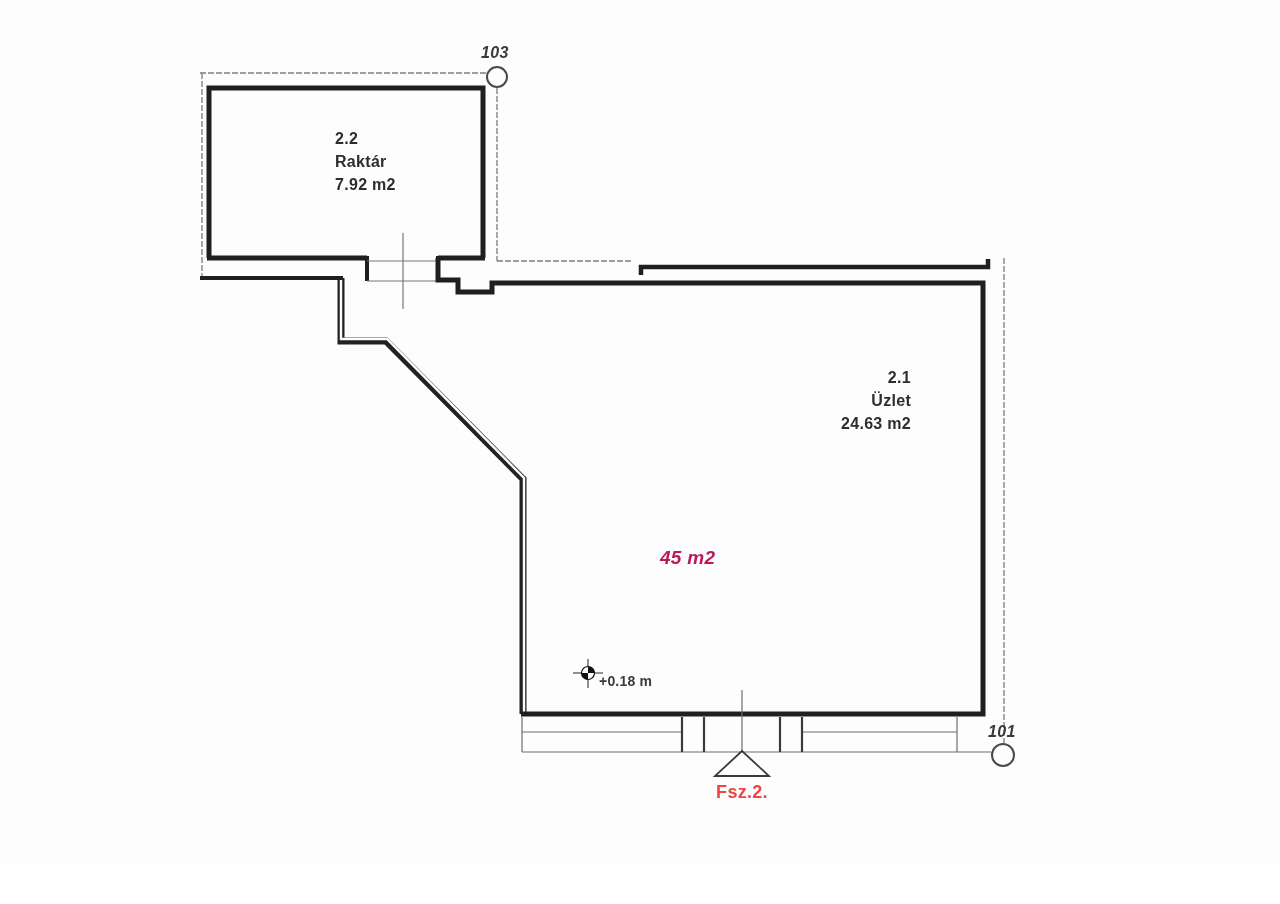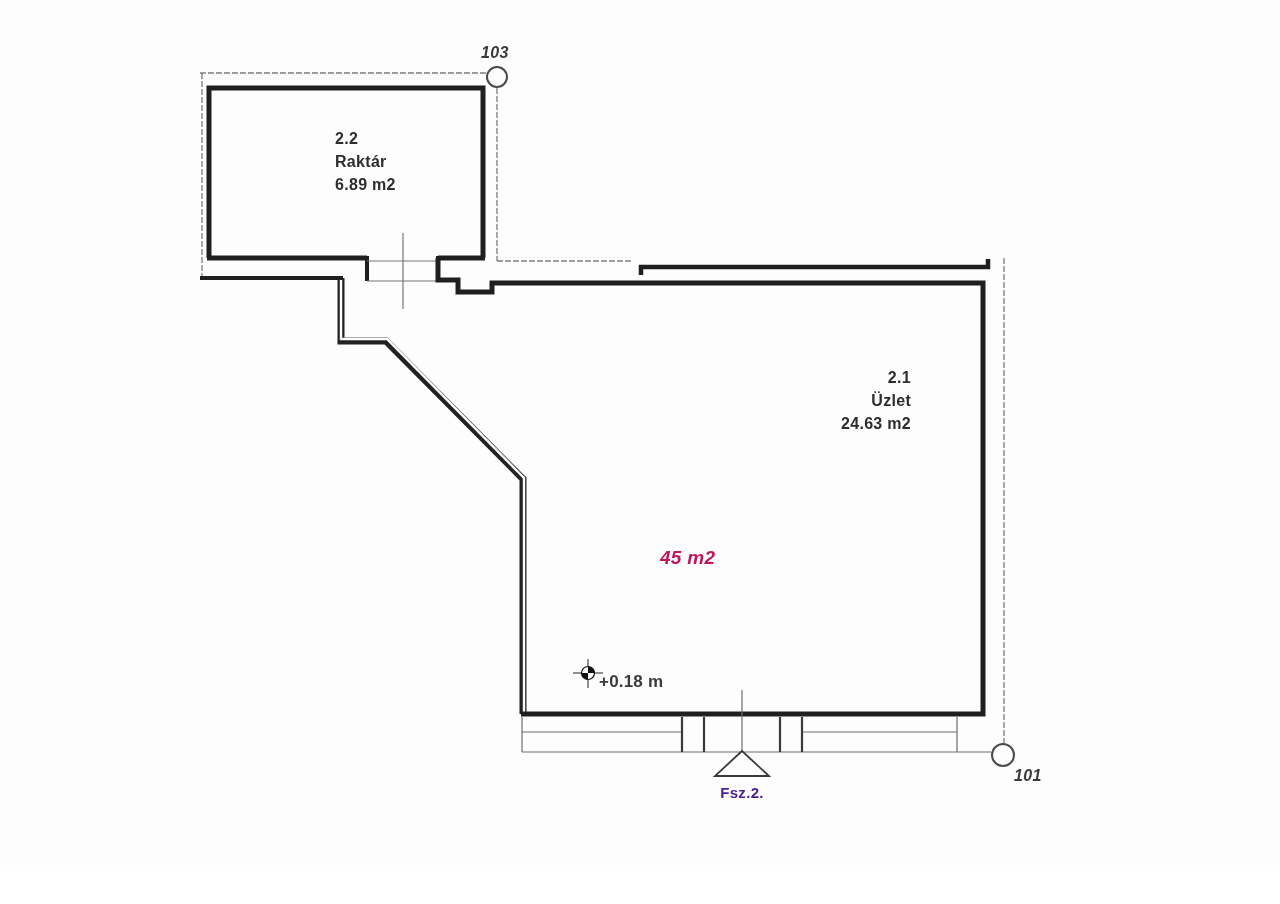--- a/index.html
+++ b/index.html
@@ -26,29 +26,29 @@
     font-weight:700;
     color:#3a3a3a;
   }
   .area-big{
     font-style:italic;
     font-size:19px;
     font-weight:600;
     color:#be185d;
   }
   .bench-label{
-    font-size:17px;
+    font-size:14px;
     font-weight:600;
     color:#3a3a3a;
     letter-spacing:.2px;
   }
   .entrance-label{
-    font-size:15px;
+    font-size:18px;
     font-weight:700;
-    color:#4c1d95;
+    color:#ef4444;
     transform:translateX(-50%);
   }
 </style>
 </head>
 <body>
 
 <div id="stage">
 
   <svg id="plan-svg" width="1280" height="904" viewBox="0 0 1280 904">
 
@@ -116,26 +116,26 @@
       <line x1="588" y1="659" x2="588" y2="688" stroke="#222" stroke-width="1"></line>
       <line x1="573" y1="673" x2="603" y2="673" stroke="#222" stroke-width="1"></line>
       <circle cx="588" cy="673" r="6.5" fill="#fdfdfd" stroke="#111" stroke-width="1.2"></circle>
       <path d="M588,673 L588,666.5 A6.5,6.5 0 0 1 594.5,673 Z" fill="#111"></path>
       <path d="M588,673 L588,679.5 A6.5,6.5 0 0 1 581.5,673 Z" fill="#111"></path>
     </g>
   </svg>
 
   <div class="label marker-label" style="left:481px;top:41px;">103</div>
 
-  <div class="label marker-label" style="left:1014px;top:720px;margin-top:44px;">101</div>
+  <div class="label marker-label" style="left:988px;top:720px;">101</div>
 
   <div class="label" style="left:319px;top:127px;margin-left:16px;">
     <div>2.2</div>
     <div>Raktár</div>
-    <div>6.89 m2</div>
+    <div>7.92 m2</div>
   </div>
 
   <div class="label" style="left:841px;top:366px;text-align:right;">
     <div>2.1</div>
     <div>Üzlet</div>
     <div>24.63 m2</div>
   </div>
 
   <div class="label area-big" style="left:660px;top:546px;">45 m2</div>
 

